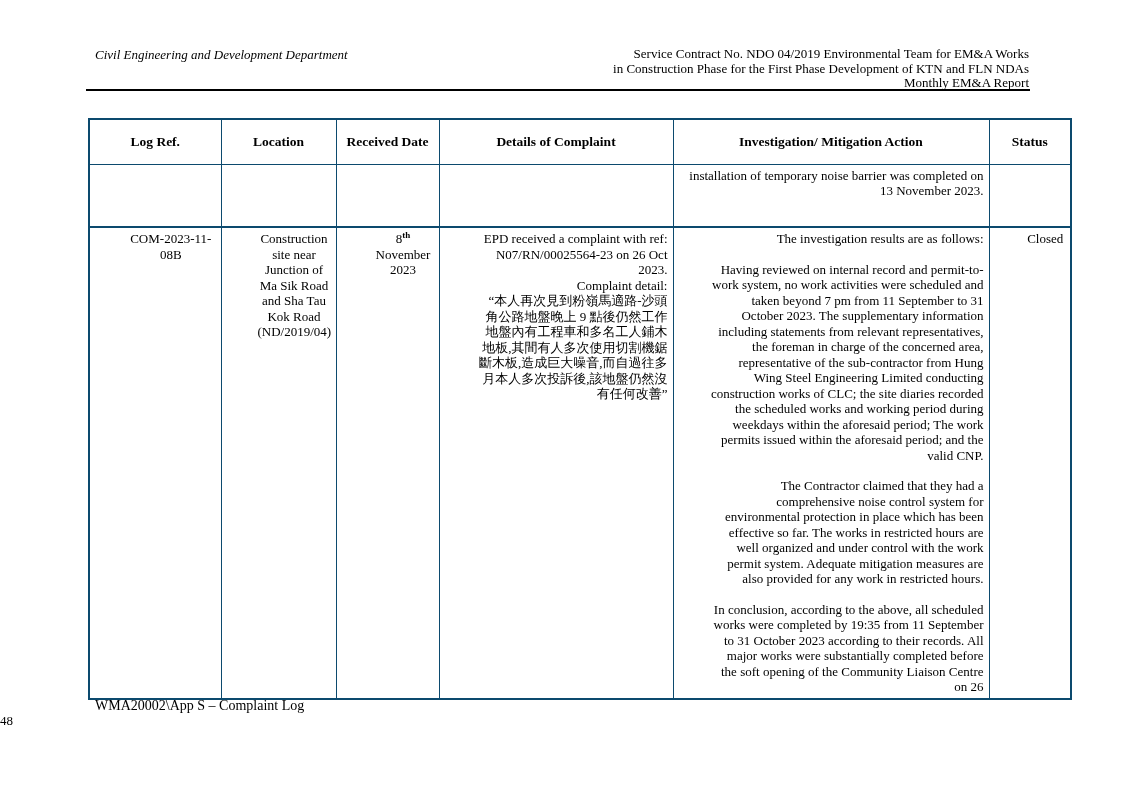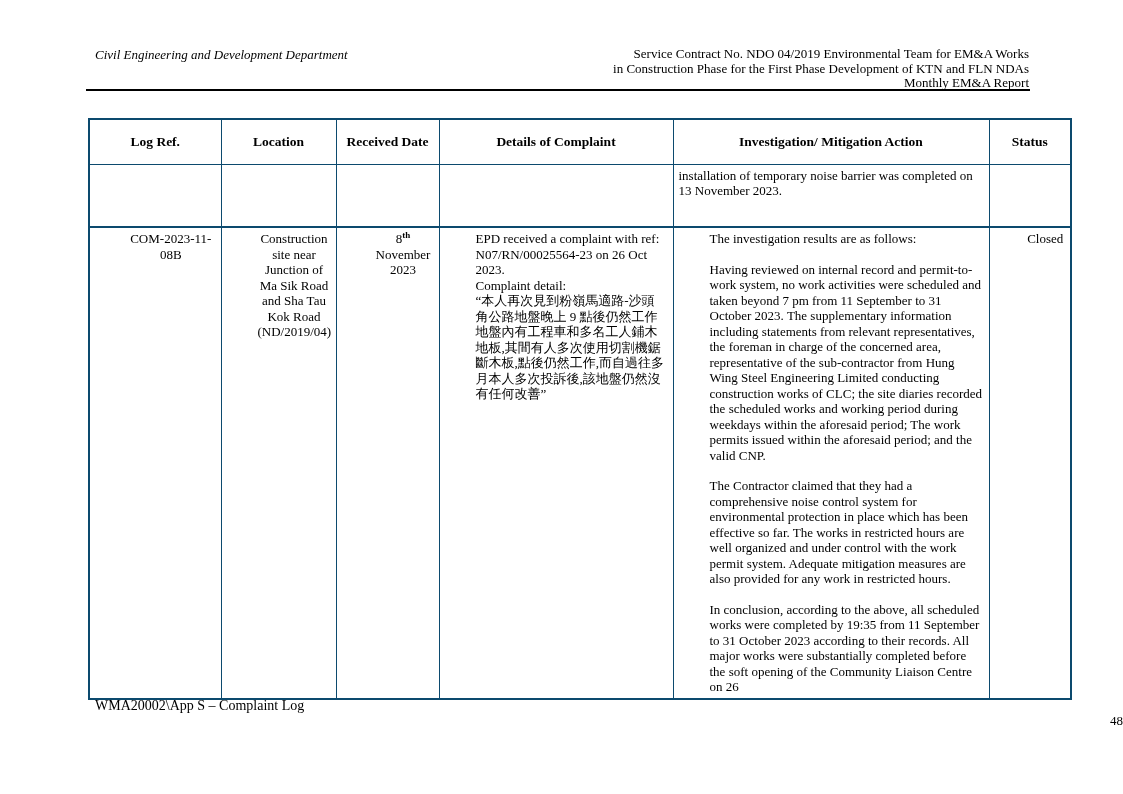--- a/index.html
+++ b/index.html
@@ -35,31 +35,31 @@
   }
   table.log-table { border-width: 2px; }
   th.col-head {
     font-weight: bold; font-size: 13.5px; text-align: center;
     vertical-align: middle; height: 45px; padding: 2px 4px;
   }
   td { vertical-align: top; padding: 3px 5px; }
   tr.cont-row td { height: 63px; border-bottom-width: 2px; }
   tr.main-row td { height: 357px; padding-left: 36px; }
   .cell-center { text-align: center; }
-  .cell-left { text-align: left; }
+  .cell-left { text-align: right; }
   .details p, .invest p { margin: 0; }
   .invest p + p { margin-top: 15px; }
   sup.ord { font-size: 9px; vertical-align: super; line-height: 0; font-weight: bold; }
   .page-footer-ref {
     position: absolute; left: 95px; top: 698px;
     font-size: 14px; white-space: nowrap;
   }
   .page-number {
     position: absolute; left: 0; top: 713px; width: 100%;
-    text-align: right; font-size: 13px;
+    text-align: left; font-size: 13px;
   }
 </style>
 </head>
 <body>
 
 <div class="page-header-left">Civil Engineering and Development Department</div>
 
 <div class="page-header-right">
   <div>Service Contract No. NDO 04/2019 Environmental Team for EM&amp;A Works</div>
   <div>in Construction Phase for the First Phase Development of KTN and FLN NDAs</div>
@@ -98,21 +98,21 @@
       <td></td>
     </tr>
     <tr class="main-row">
       <td class="cell-center">COM-2023-11-08B</td>
       <td class="cell-center">Construction site near Junction of Ma Sik Road and Sha Tau Kok Road (ND/2019/04)</td>
       <td class="cell-center"><span>8</span><sup class="ord">th</sup> <span>November 2023</span></td>
       <td class="cell-left details">
             <p class="line">EPD received a complaint with ref: N07/RN/00025564-23 on 26 Oct 2023.</p>
             <p class="line">Complaint detail:</p>
             <p class="line">“本人再次見到粉嶺馬適路-沙頭角公路地盤晚上 9 點後仍然工作</p>
-            <p class="line">地盤內有工程車和多名工人鋪木地板,其間有人多次使用切割機鋸斷木板,點後仍然工作,而自過往多月本人多次投訴後,該地盤仍然沒有任何改善”</p>
+            <p class="line">地盤內有工程車和多名工人鋪木地板,其間有人多次使用切割機鋸斷木板,造成巨大噪音,而自過往多月本人多次投訴後,該地盤仍然沒有任何改善”</p>
           </td>
       <td class="cell-left invest">
             <p class="para">The investigation results are as follows:</p>
             <p class="para">Having reviewed on internal record and permit-to-work system, no work activities were scheduled and taken beyond 7 pm from 11 September to 31 October 2023. The supplementary information including statements from relevant representatives, the foreman in charge of the concerned area, representative of the sub-contractor from Hung Wing Steel Engineering Limited conducting construction works of CLC; the site diaries recorded the scheduled works and working period during weekdays within the aforesaid period; The work permits issued within the aforesaid period; and the valid CNP.</p>
             <p class="para">The Contractor claimed that they had a comprehensive noise control system for environmental protection in place which has been effective so far. The works in restricted hours are well organized and under control with the work permit system. Adequate mitigation measures are also provided for any work in restricted hours.</p>
             <p class="para">In conclusion, according to the above, all scheduled works were completed by 19:35 from 11 September to 31 October 2023 according to their records. All major works were substantially completed before the soft opening of the Community Liaison Centre on 26</p>
           </td>
       <td class="cell-center">Closed</td>
     </tr>
   </tbody>

